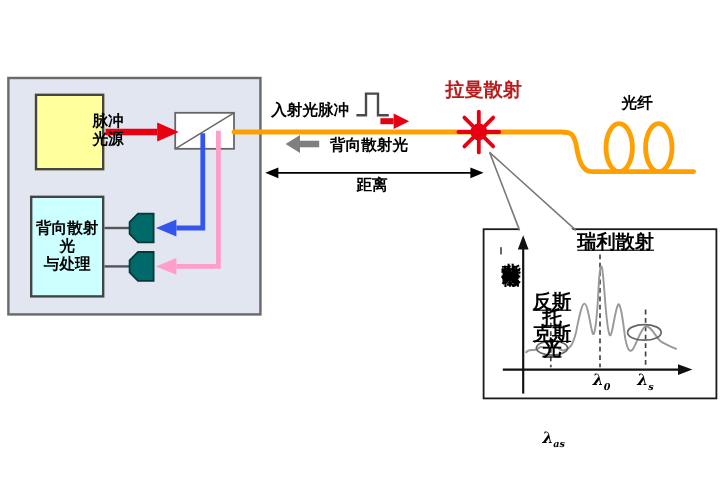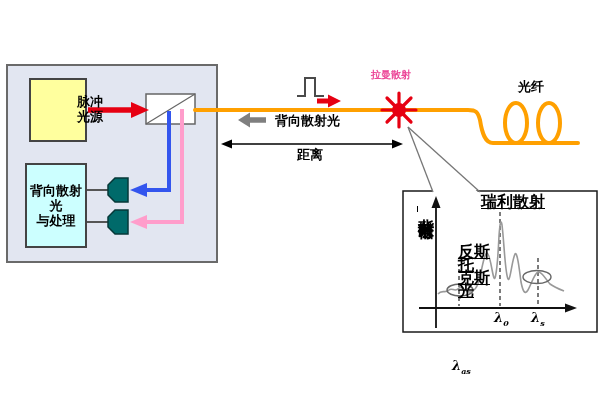--- a/index.html
+++ b/index.html
@@ -11,27 +11,27 @@
   #proc-box{left:25px;top:163px;width:62px;height:85px;background:#ccffff;border:2px solid #444;}
   svg{position:absolute;left:0;top:0;z-index:2;}
   .lbl{position:absolute;z-index:3;font-weight:bold;font-size:13px;color:#000;
        white-space:pre-line;line-height:15px;}
   .boxlbl{display:flex;align-items:center;justify-content:center;text-align:center;}
   #lbl-pulse-source{left:29px;top:78px;width:58px;height:61px;padding-left:32px;}
   #lbl-processor{left:25px;top:163px;width:62px;height:85px;}
   #lbl-incident{left:226px;top:85px;}
   #lbl-backscatter{left:275px;top:114px;font-family:Liberation Mono, monospace;}
   #lbl-distance{left:297px;top:147px;}
-  #lbl-raman{left:371px;top:67px;font-size:10px;color:#ec4899;}
+  #lbl-raman{left:371px;top:67px;font-size:16px;color:#b91c1c;}
   #lbl-fiber{left:518px;top:79px;}
   .inset-lbl{font-size:16px;line-height:13px;text-decoration:underline;}
   #lbl-ylabel{left:420px;top:206px;writing-mode:vertical-rl;text-orientation:upright;
               letter-spacing:1px;line-height:13px;}
   #lbl-rayleigh{left:481px;top:195px;}
-  #lbl-antistokes{left:438px;top:245px;width:44px;text-align:left;padding-left:20px;}
+  #lbl-antistokes{left:438px;top:245px;width:44px;text-align:center;}
   #lbl-stokes{left:519px;top:229px;width:44px;text-align:center;}
   .xtick{position:absolute;z-index:3;top:310px;font-family:"DejaVu Serif","Liberation Serif",serif;
          font-style:italic;font-weight:bold;font-size:13px;color:#000;}
   .xtick sub{font-size:8px;font-style:italic;}
   #tick-as{left:452px;margin-top:48px;} #tick-0{left:494px;} #tick-s{left:531px;}
 </style>
 </head>
 <body>
 
 <div id="canvas">
@@ -125,20 +125,21 @@
              C531,285 534,274 538,272 C542,271 546,280 550,284 C554,287 559,289 564,291"></path>
 
     <ellipse cx="460" cy="290" rx="13" ry="6" fill="none" stroke="#666" stroke-width="1.4"></ellipse>
     <ellipse cx="537" cy="277" rx="14" ry="6.5" fill="none" stroke="#666" stroke-width="1.4"></ellipse>
   </svg>
 
   <div class="lbl boxlbl" id="lbl-pulse-source">脉冲
 光源</div>
   <div class="lbl boxlbl" id="lbl-processor">背向散射光
 与处理</div>
+  <div class="lbl" id="lbl-incident">入射光脉冲</div>
   <div class="lbl" id="lbl-backscatter">背向散射光</div>
   <div class="lbl" id="lbl-distance">距离</div>
   <div class="lbl" id="lbl-raman">拉曼散射</div>
   <div class="lbl" id="lbl-fiber">光纤</div>
 
   <div class="lbl inset-lbl" id="lbl-ylabel">背向散射信号</div>
   <div class="lbl inset-lbl" id="lbl-rayleigh">瑞利散射</div>
   <div class="lbl inset-lbl" id="lbl-antistokes">反斯托
 克斯光</div>
 

